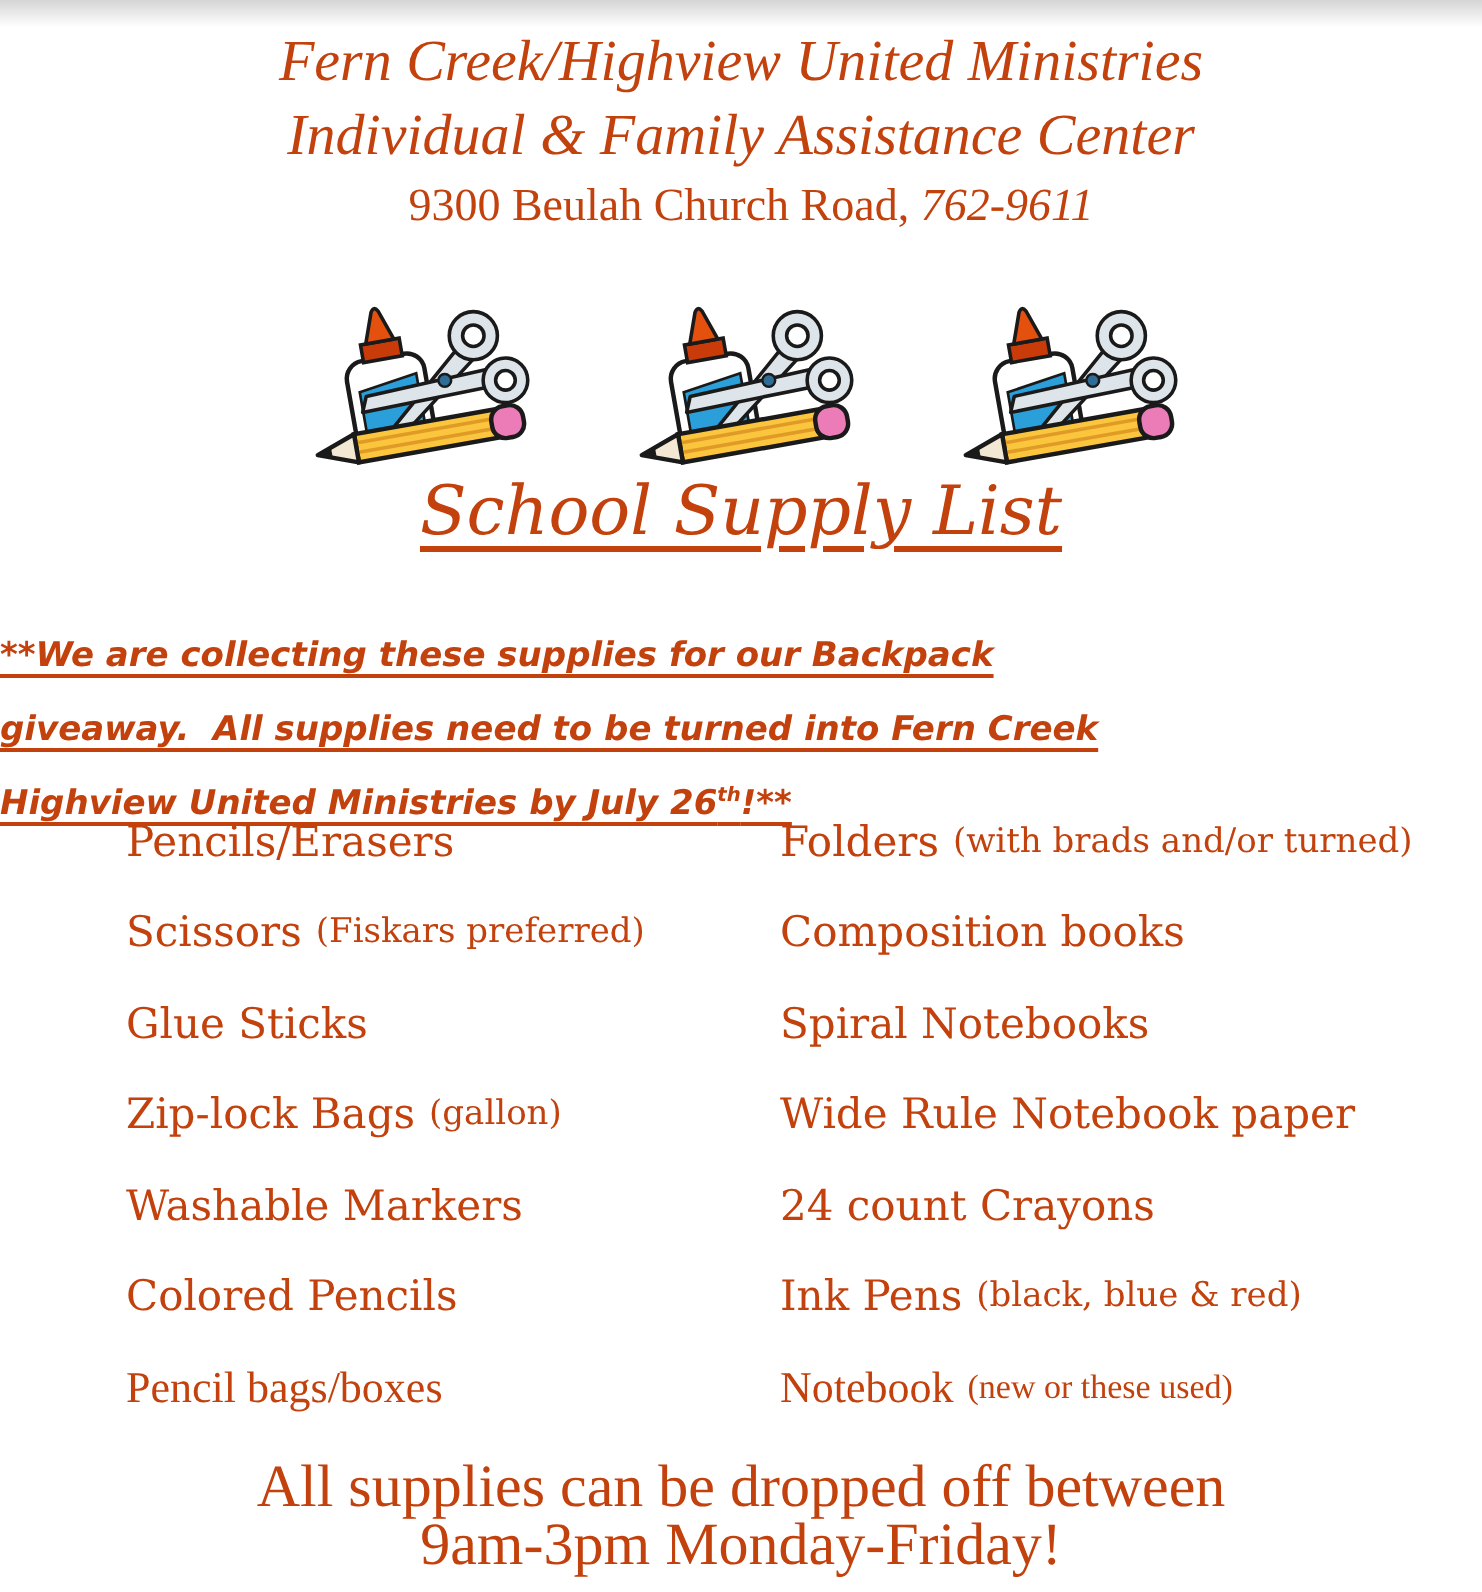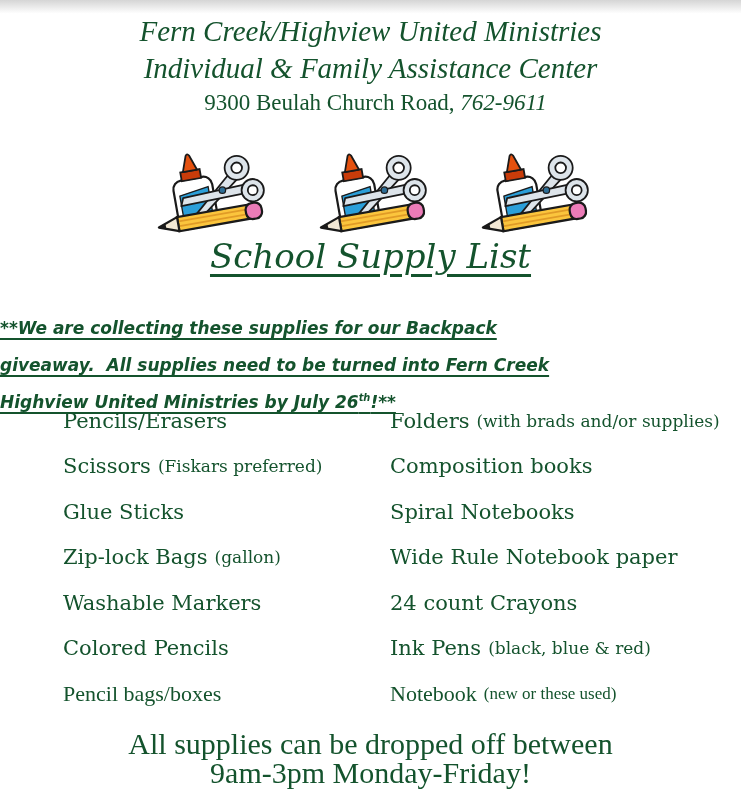--- a/index.html
+++ b/index.html
@@ -1,21 +1,21 @@
 <!DOCTYPE html>
 <html><head>
 <meta charset="utf-8">
 <style>
   html,body{margin:0;padding:0;background:#ffffff;}
   .page{
     position:relative;
     width:741px;height:796px;
     background:#ffffff;
     overflow:hidden;
-    color:#14532d;
+    color:#c2410c;
     font-family:"Liberation Serif", serif;
   }
   .top-shadow{
     position:absolute;top:0;left:0;right:0;height:16px;
     background:linear-gradient(#d5d5d5, rgba(255,255,255,0) 85%);
   }
   .header{position:absolute;top:13px;left:0;width:100%;text-align:center;}
   .org-line{
     font-family:"Liberation Serif", serif;
     font-style:italic;font-size:29px;line-height:37px;
@@ -161,21 +161,21 @@
       </div>
     <div class="row times">
         <span>Pencil bags/boxes</span>
         <span class="note"></span>
       </div>
   </div>
 
   <div class="col col-right">
     <div class="row">
         <span>Folders</span>
-        <span class="note">(with brads and/or supplies)</span>
+        <span class="note">(with brads and/or turned)</span>
       </div>
     <div class="row">
         <span>Composition books</span>
         <span class="note"></span>
       </div>
     <div class="row">
         <span>Spiral Notebooks</span>
         <span class="note"></span>
       </div>
     <div class="row">

